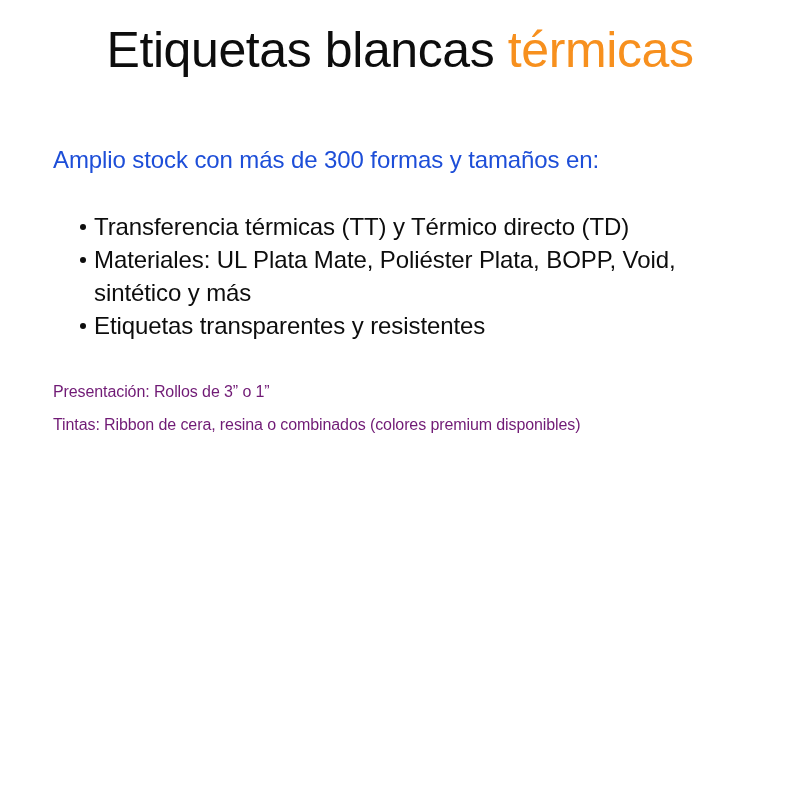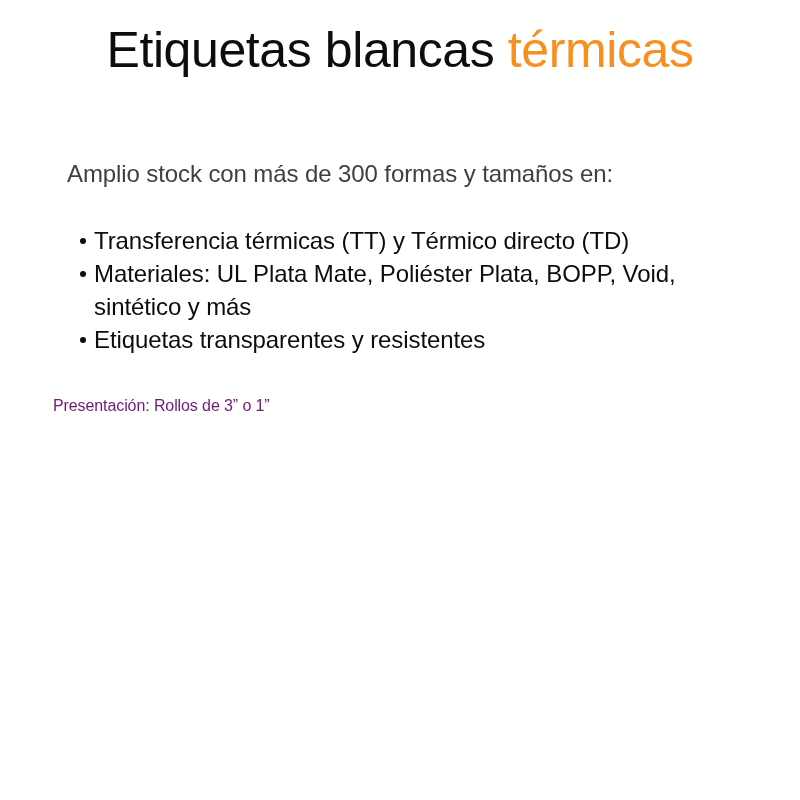--- a/index.html
+++ b/index.html
@@ -53,22 +53,22 @@
   .body-block {
     position: absolute;
     left: 53px;
     top: 143px;
     width: 680px;
   }
 
   .intro {
     font-size: 24px;
     line-height: 33px;
-    color: #404040;
-    margin: 14px;
+    color: #1d4ed8;
+    margin: 0;
     letter-spacing: -0.1px;
   }
 
   .bullet-list {
     list-style: none;
     margin: 34px 0 0 0;
     padding: 0;
   }
   .bullet-list li {
     position: relative;
@@ -116,16 +116,17 @@
     <p class="intro">Amplio stock con más de 300 formas y tamaños en:</p>
 
     <ul class="bullet-list">
       <li>Transferencia térmicas (TT) y Térmico directo (TD)</li>
       <li>Materiales: UL Plata Mate, Poliéster Plata, BOPP, Void, sintético y más</li>
       <li>Etiquetas transparentes y resistentes</li>
     </ul>
 
     <div class="closing">
       <span class="line">Presentación: Rollos de 3” o 1”</span>
+      <span class="line">Tintas: Ribbon de cera, resina o combinados (colores premium disponibles)</span>
     </div>
 
   </div>
 </div>
 
 </body></html>

